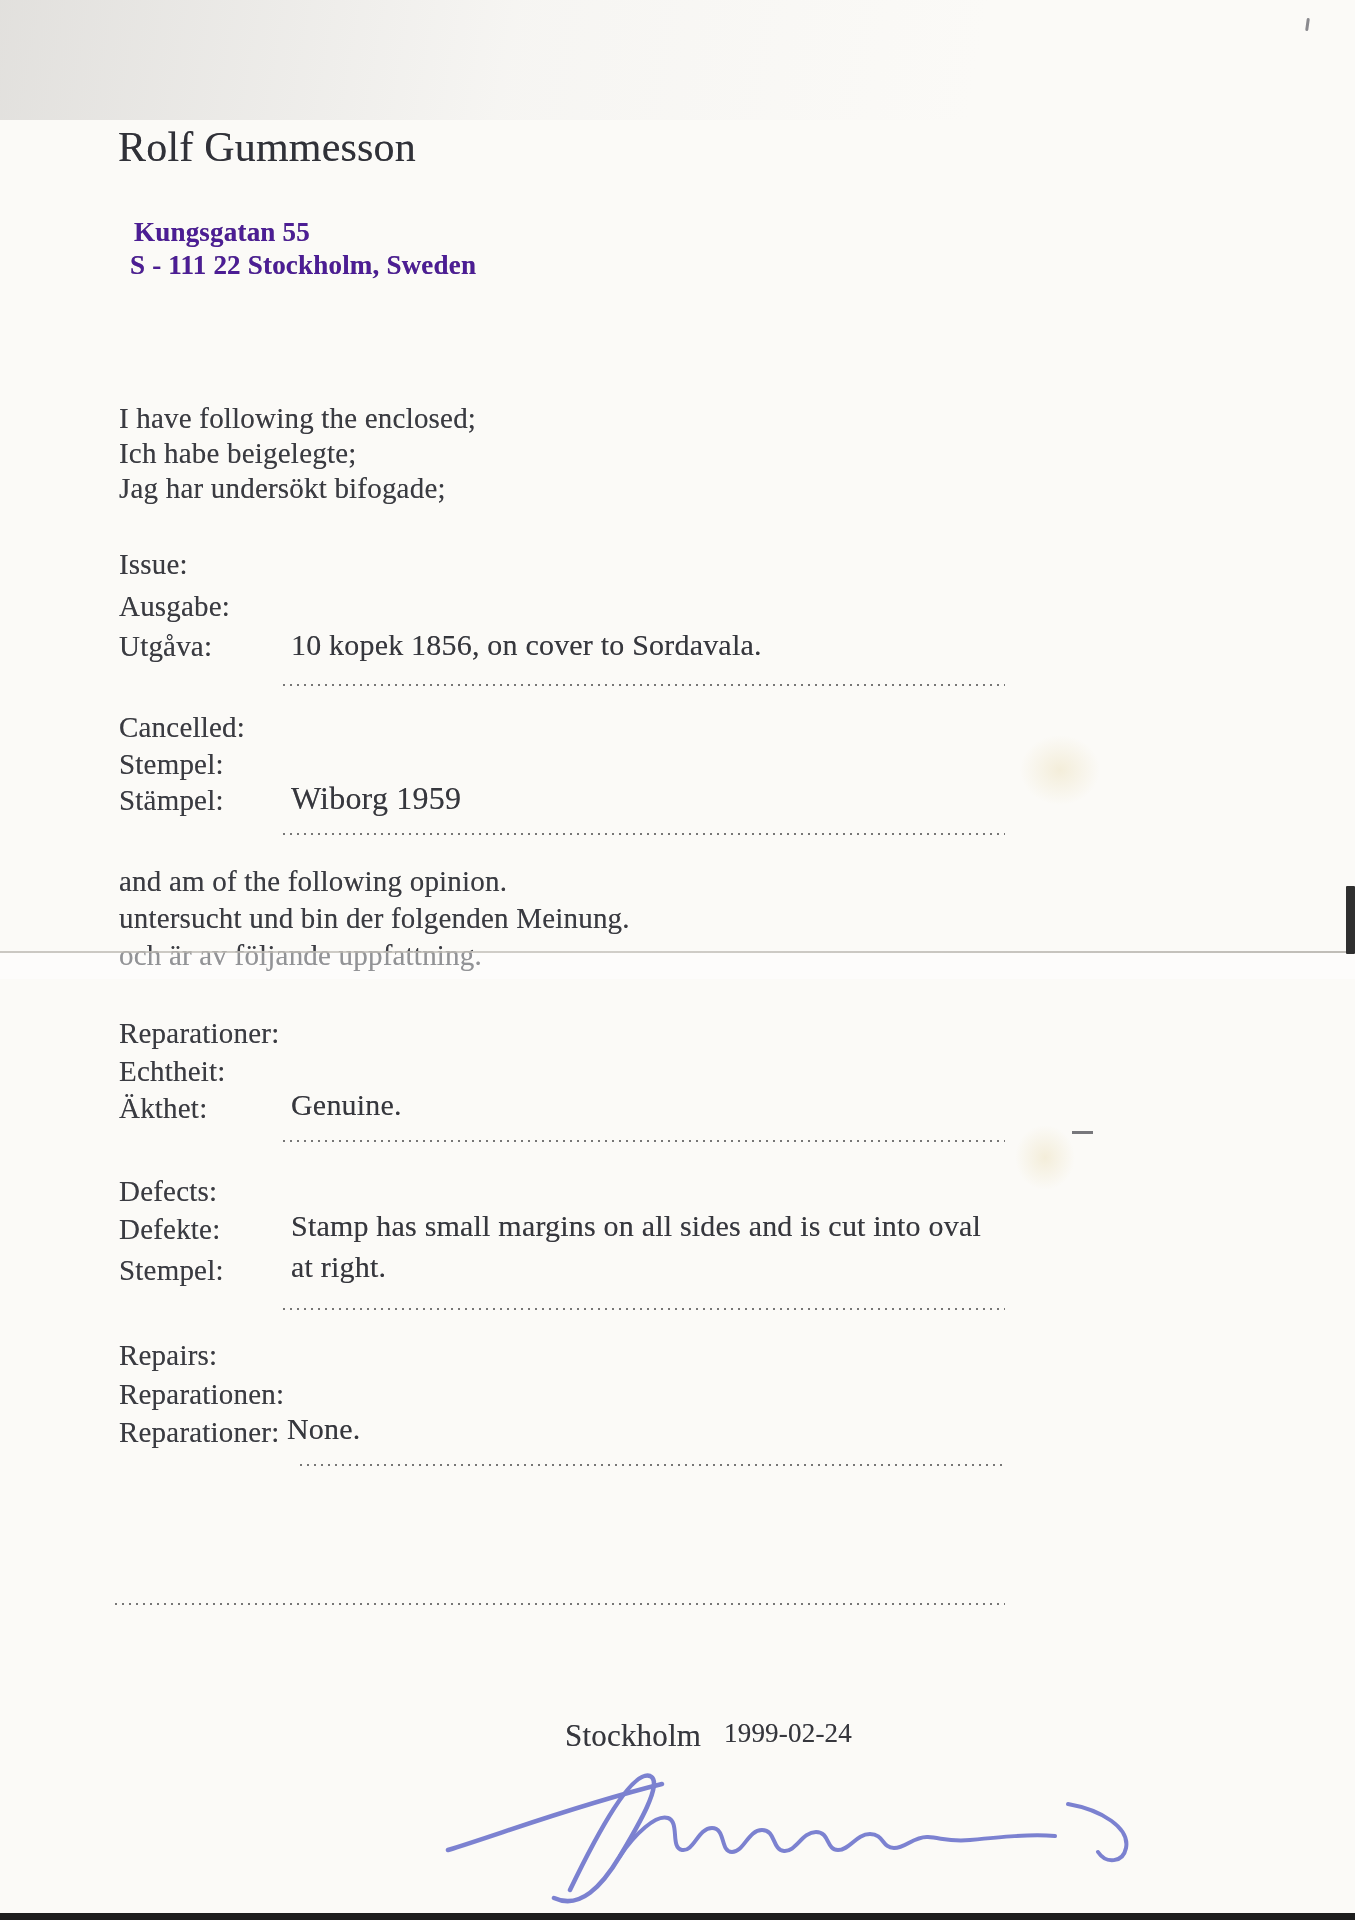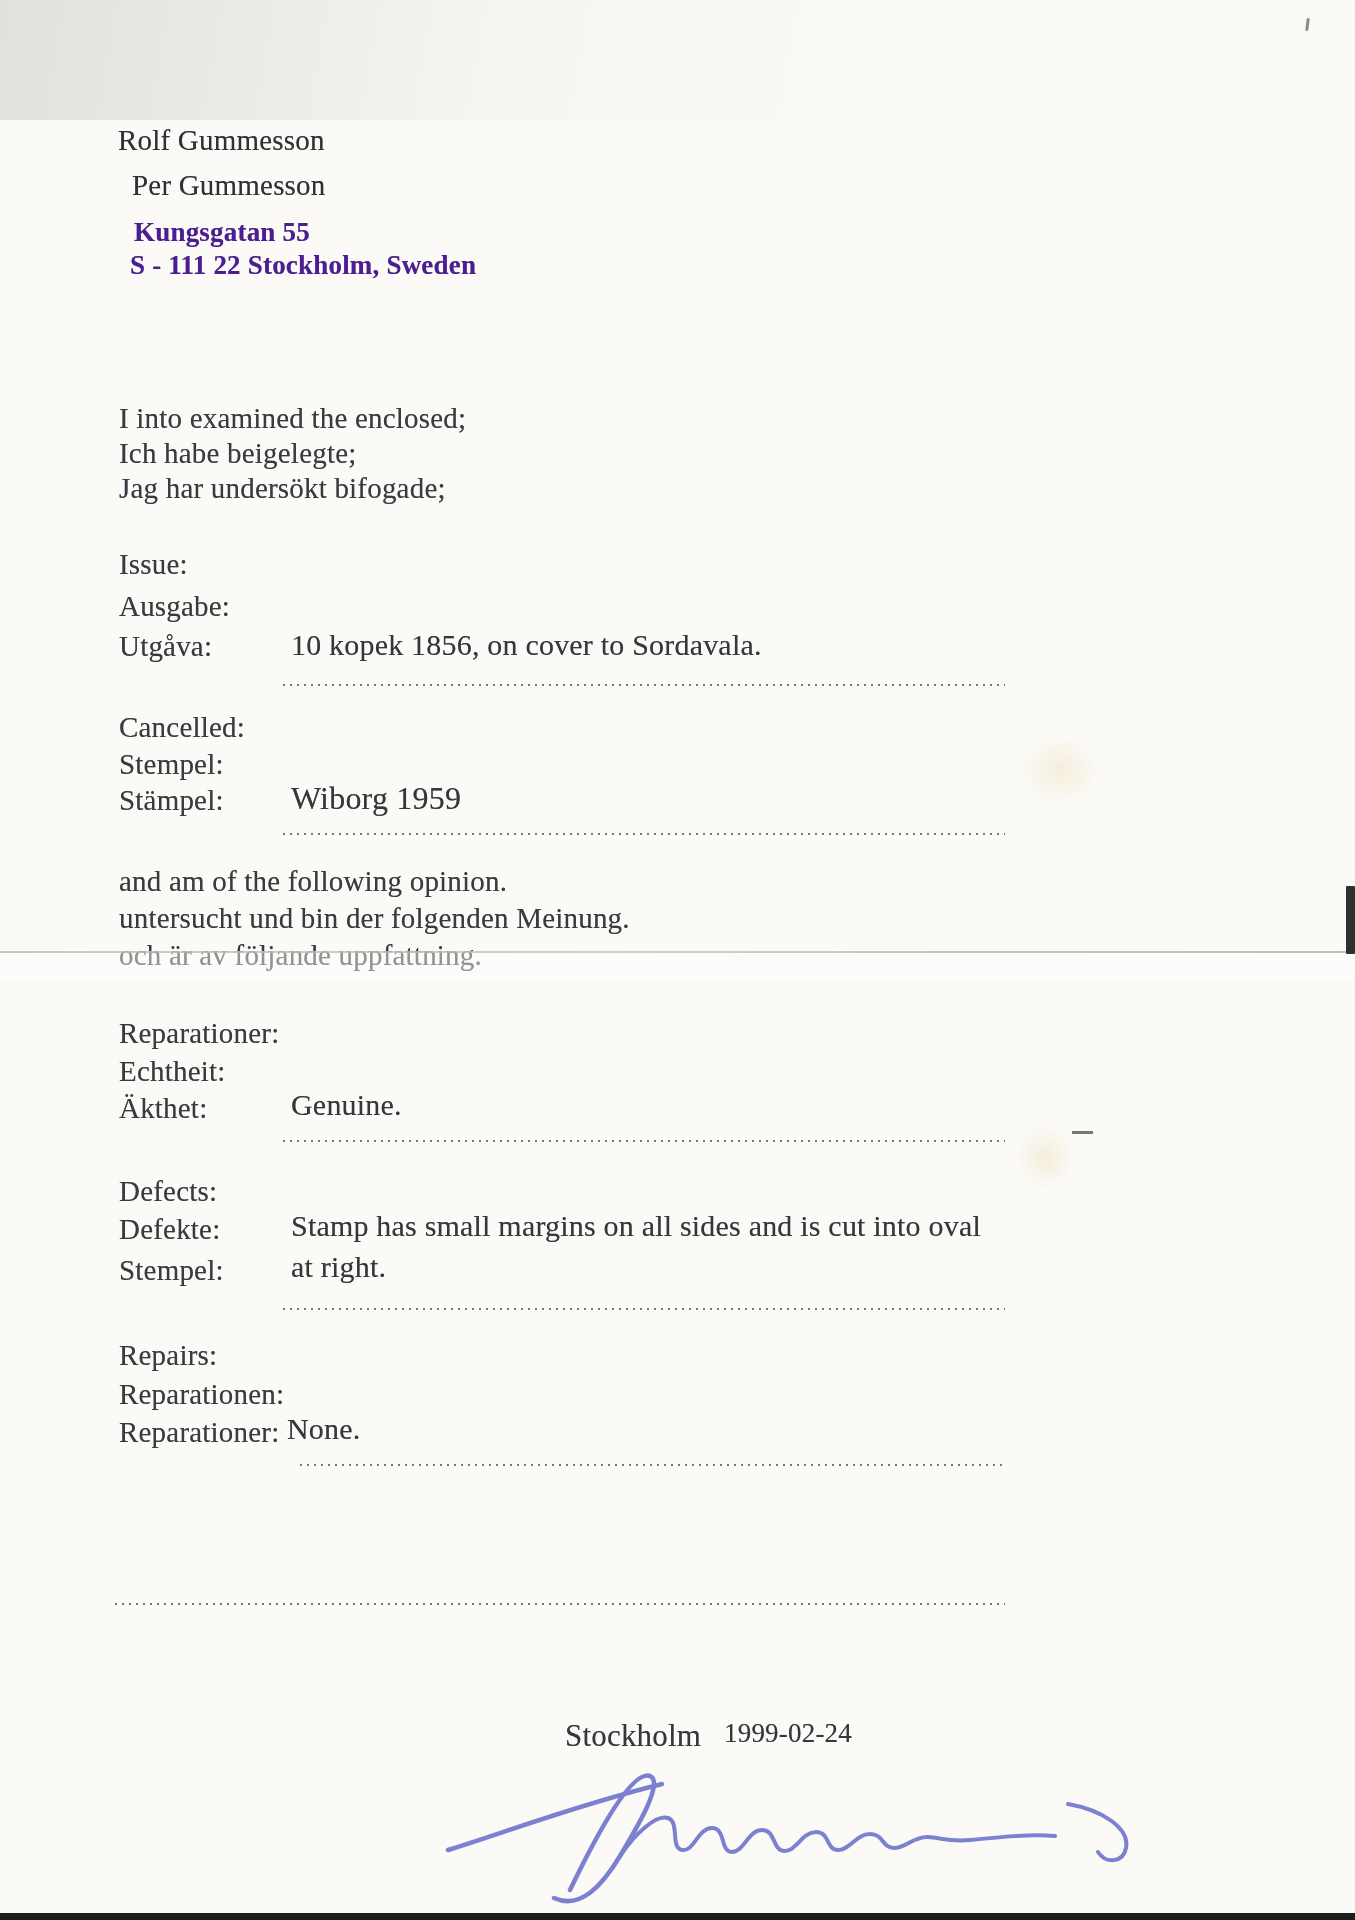--- a/index.html
+++ b/index.html
@@ -7,21 +7,21 @@
     position:relative;
     width:1355px;height:1920px;
     margin:0 auto;
     background:#fbfaf7;
     overflow:hidden;
     font-family:"Liberation Serif","DejaVu Serif",serif;
     color:#3a3b41;
   }
   .txt{position:absolute;white-space:nowrap;line-height:1;letter-spacing:.2px;
        text-shadow:0 0 .5px rgba(58,59,65,.55);}
-  .lh-name{font-size:29px;color:#303138;}
+  .lh-name{font-size:42px;color:#303138;}
   .lh-addr{font-size:27px;font-weight:bold;color:#4c1d95;}
   .body-lbl{font-size:29px;}
   .body-val{font-size:30px;color:#36373d;}
   .dotline{position:absolute;height:2px;
     background-image:repeating-linear-gradient(to right,#5f5f5f 0 2px,transparent 2px 7px);
     opacity:.85;}
   .top-shade{position:absolute;left:0;top:0;width:1355px;height:120px;
     background:linear-gradient(100deg,rgba(205,203,200,.55),rgba(232,231,229,.25) 38%,rgba(255,255,255,0) 72%);
     pointer-events:none;}
   .fold-line{position:absolute;left:0;top:951px;width:1355px;height:2px;
@@ -40,25 +40,24 @@
 </style>
 </head>
 <body>
 
 <div class="page">
 
   <div class="top-shade"></div>
   <div class="speck-tr"></div>
 
   <div class="txt lh-name" style="left:118px;top:126px;">Rolf Gummesson</div>
-  <div class="txt lh-name" style="left:132px;top:171px;">Per Gummesson</div>
   <div class="txt lh-addr" style="left:134px;top:219px;">Kungsgatan 55</div>
   <div class="txt lh-addr" style="left:130px;top:252px;">S - 111 22 Stockholm, Sweden</div>
 
-  <div class="txt body-lbl" style="left:119px;top:404px;">I into examined the enclosed;</div>
+  <div class="txt body-lbl" style="left:119px;top:404px;">I have following the enclosed;</div>
   <div class="txt body-lbl" style="left:119px;top:439px;">Ich habe beigelegte;</div>
   <div class="txt body-lbl" style="left:119px;top:474px;">Jag har undersökt bifogade;</div>
 
   <div class="txt body-lbl" style="left:119px;top:550px;">Issue:</div>
   <div class="txt body-lbl" style="left:119px;top:592px;">Ausgabe:</div>
   <div class="txt body-lbl" style="left:119px;top:632px;">Utgåva:</div>
   <div class="txt body-val" style="left:291px;top:630px;">10 kopek 1856, on cover to Sordavala.</div>
   <div class="dotline" style="left:283px;top:684px;width:722px;"></div>
 
   <div class="txt body-lbl" style="left:119px;top:713px;">Cancelled:</div>

